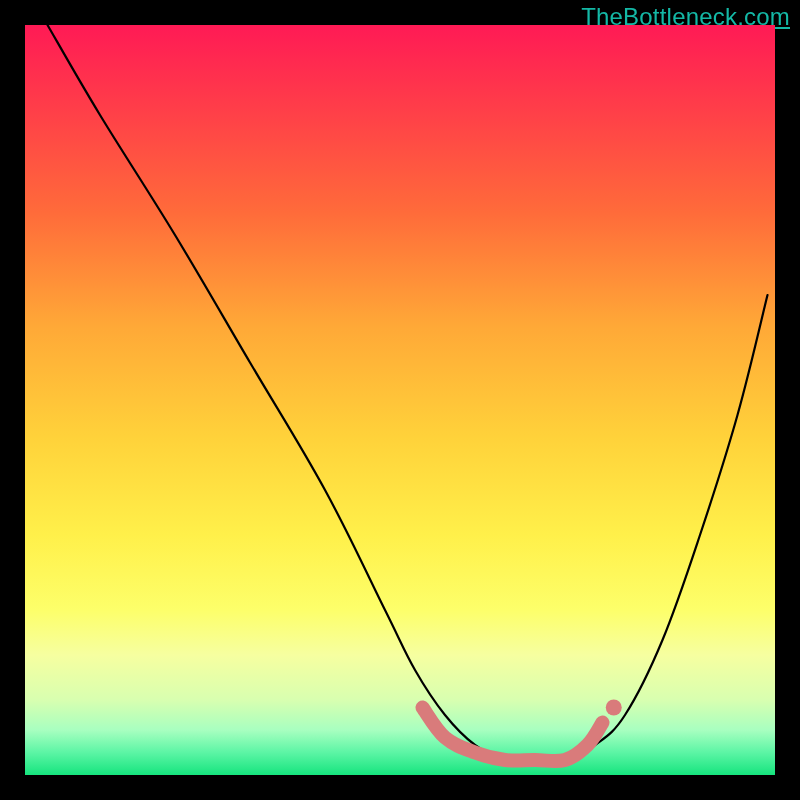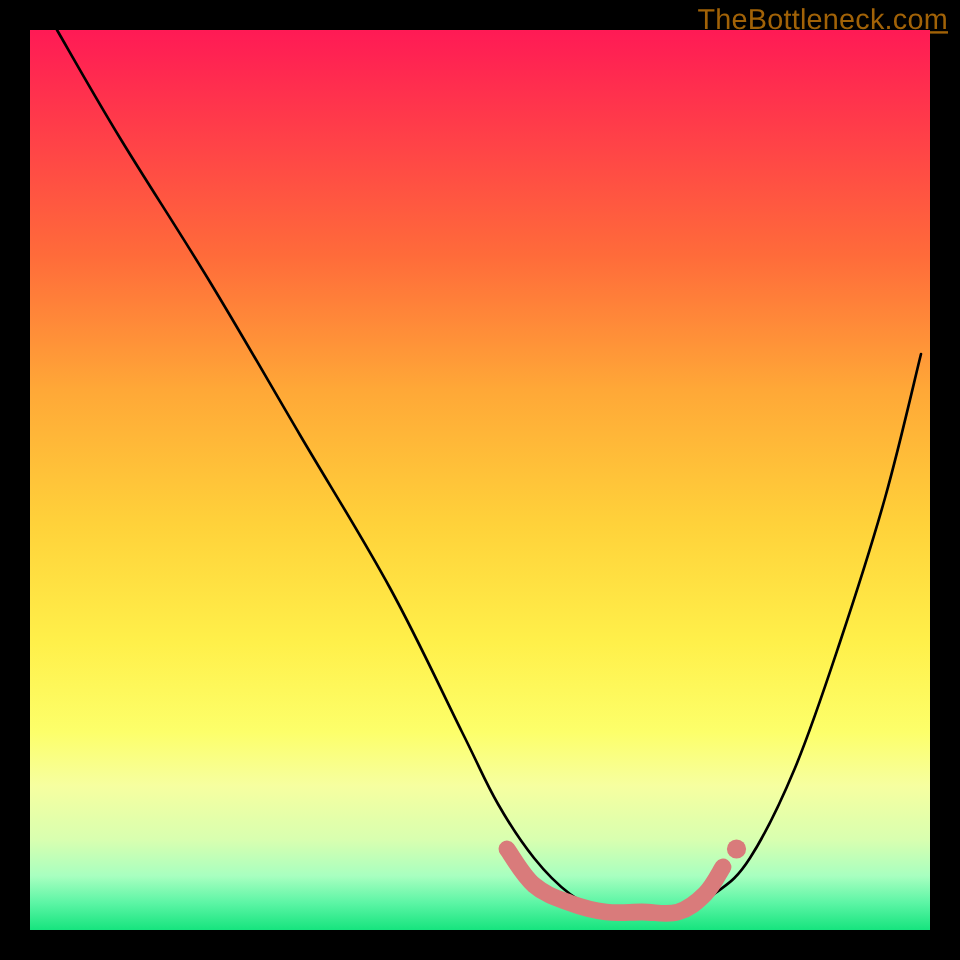--- a/index.html
+++ b/index.html
@@ -29,21 +29,21 @@
       #d8ffb0 90%,
       #a8ffc0 94%,
       #5cf5a5 97%,
       #16e47e 100%
     );
   }
   .watermark {
     position: absolute;
     top: 3px;
     right: 10px;
-    color: #a16207;
+    color: #14b8a6;
     font-size: 24px;
     letter-spacing: 0.2px;
     text-decoration: underline;
   }
   svg.curve {
     position: absolute;
     left: 0;
     top: 0;
     width: 750px;
     height: 750px;

